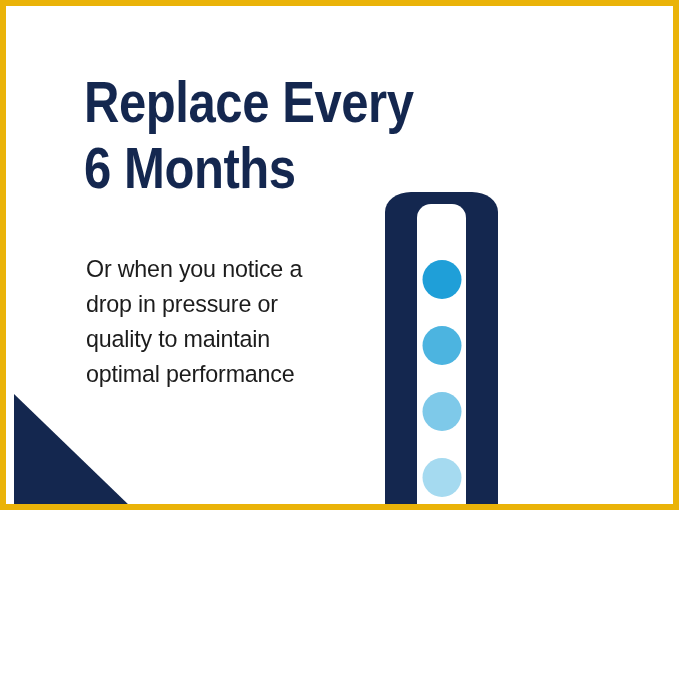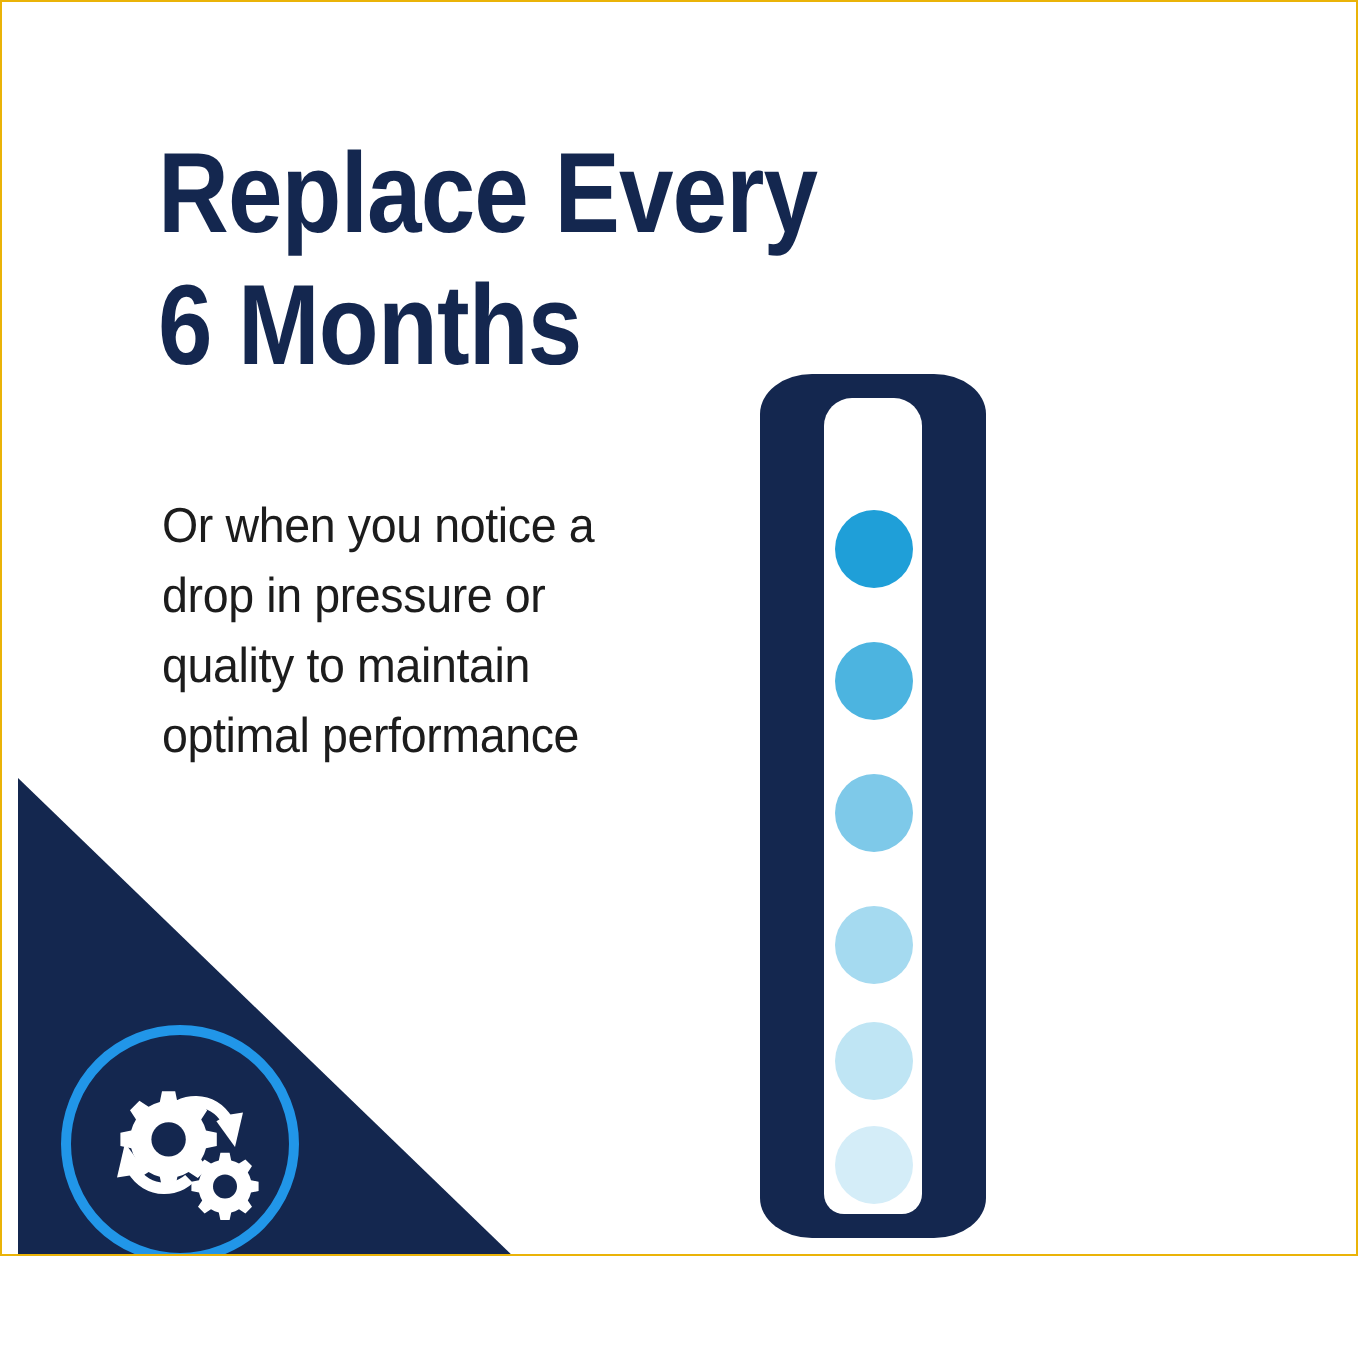--- a/index.html
+++ b/index.html
@@ -3,26 +3,26 @@
 <meta charset="utf-8">
 <style>
   html, body {
     margin: 0;
     padding: 0;
     background: #ffffff;
   }
   #infographic {
     position: relative;
     width: 679px;
-    height: 628px;
+    height: 510px;
     background: #ffffff;
     overflow: hidden;
     font-family: "Liberation Sans", sans-serif;
     box-sizing: border-box;
-    border: 1px solid #eab308;
+    border: 6px solid #eab308;
   }
   
   .corner-triangle {
     position: absolute;
     left: 0;
     top: 0;
     width: 679px;
     height: 679px;
     pointer-events: none;
   }

